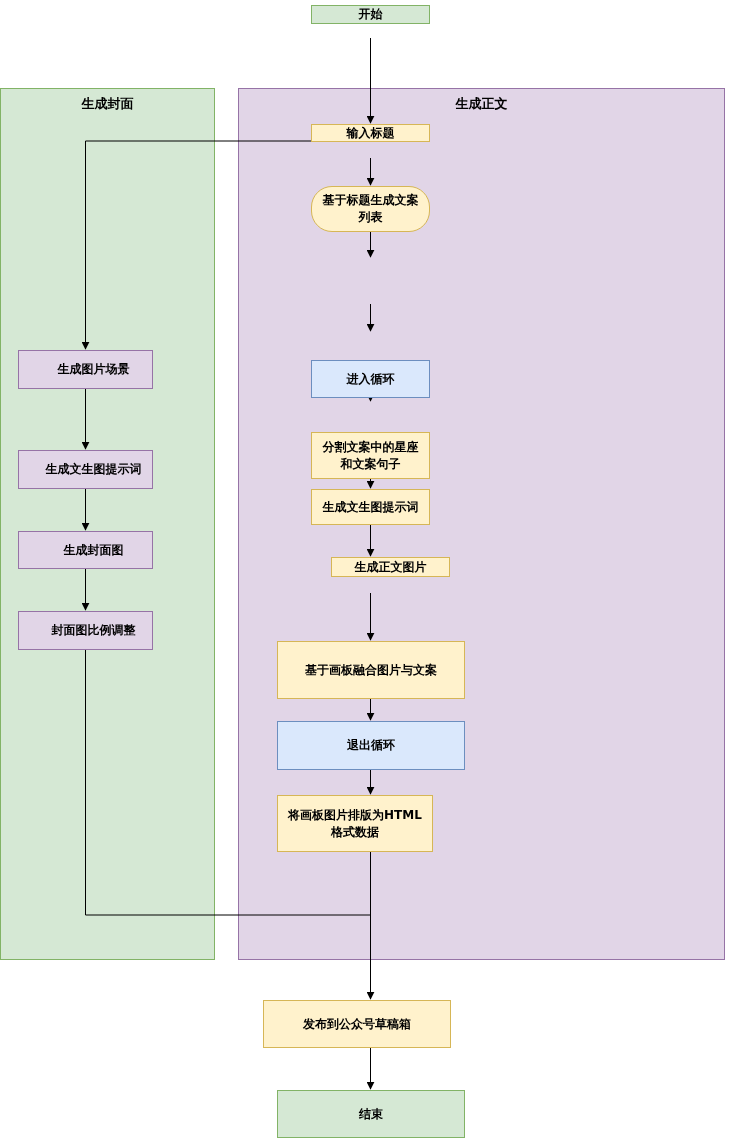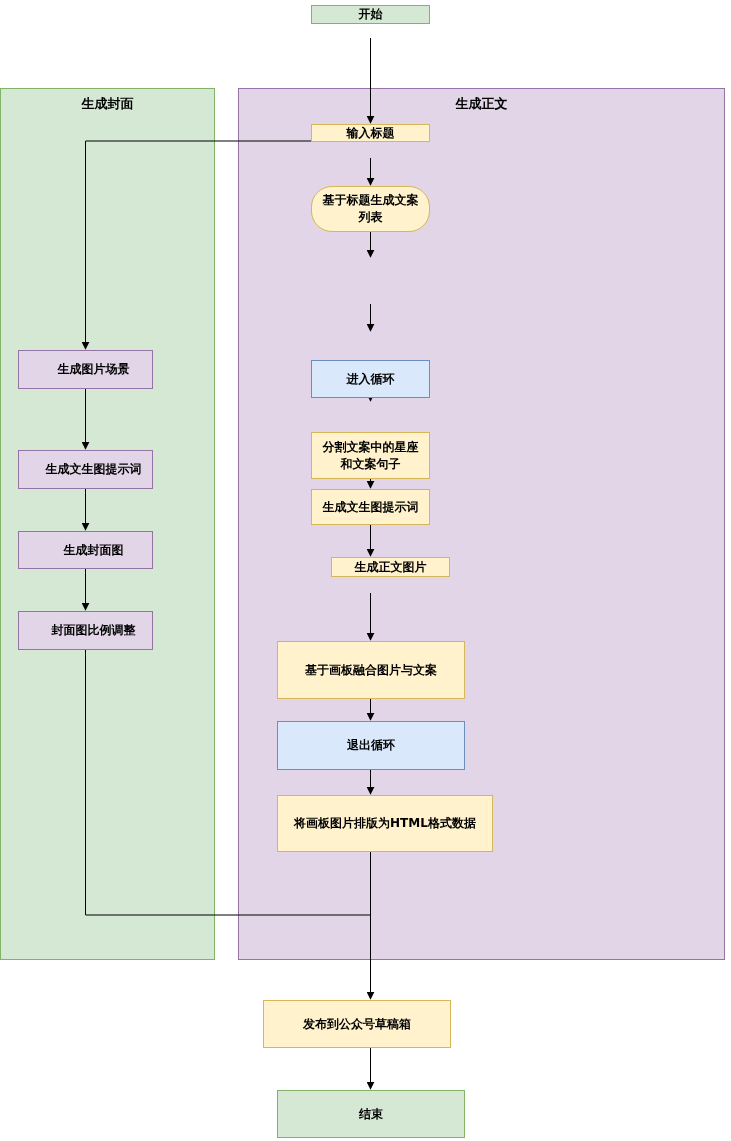--- a/index.html
+++ b/index.html
@@ -105,21 +105,21 @@
   </div>
 
   <div class="node yellow" style="left:277px; top:641px; width:188px; height:58px;">
     <span>基于画板融合图片与文案</span>
   </div>
 
   <div class="node blue" style="left:277px; top:721px; width:188px; height:49px;">
     <span>退出循环</span>
   </div>
 
-  <div class="node yellow" style="left:277px; top:795px; width:216px; height:57px;">
+  <div class="node yellow" style="left:277px; top:795px; width:156px; height:57px;">
     <span>将画板图片排版为HTML格式数据</span>
   </div>
 
   <div class="node purple" style="left:18px; top:350px; width:135px; height:39px;">
     <span>生成图片场景</span>
   </div>
 
   <div class="node purple" style="left:18px; top:450px; width:135px; height:39px;">
     <span>生成文生图提示词</span>
   </div>

